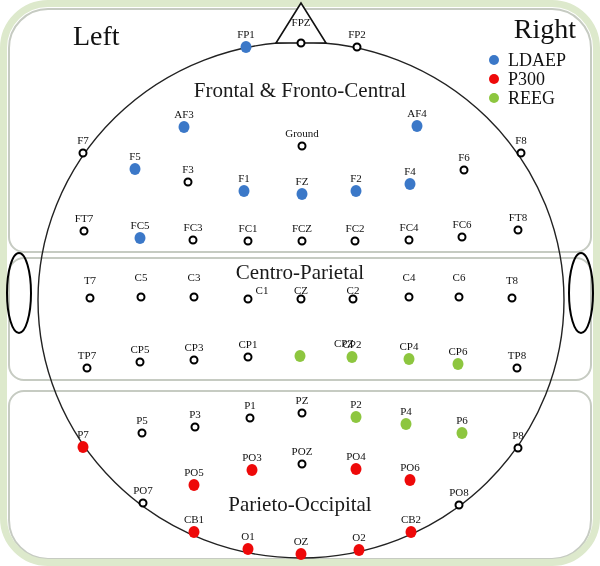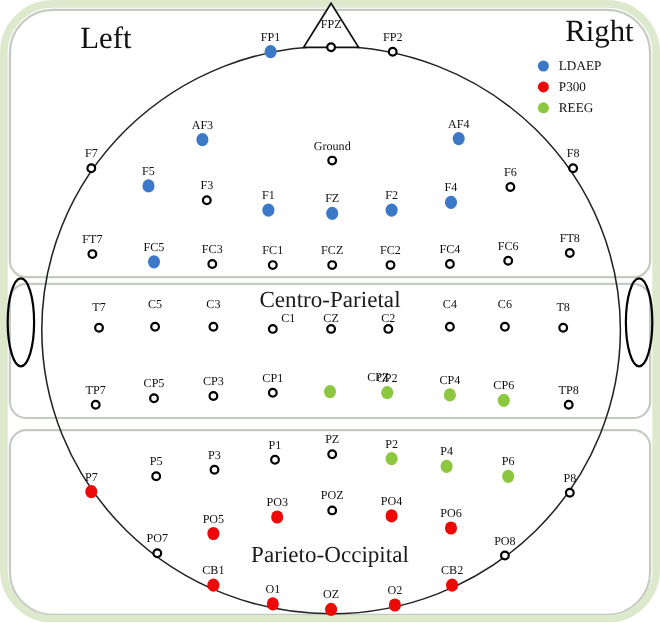--- a/index.html
+++ b/index.html
@@ -21,21 +21,21 @@
   .corner-left  { left:29px; top:20px; }
   .corner-right { right:24px; top:13px; }
   .section-title { position:absolute; left:0; width:100%; text-align:center;
                    font-size:21px; color:#1a1a1a; z-index:5; line-height:1; }
   .title-frontal  { top:80px; }
   .title-centro   { top:262px; }
   .title-parieto  { top:494px; }
   .legend { position:absolute; left:489px; top:50px; z-index:6; }
   .legend-row { display:flex; align-items:center; height:19px; }
   .legend-dot { width:10px; height:10px; border-radius:50%; margin-right:9px; flex:0 0 auto; }
-  .legend-label { font-size:12px; color:#111; line-height:1; }
+  .legend-label { font-size:18px; color:#111; line-height:1; }
   .electrode-layer { position:absolute; left:0; top:0; width:600px; height:566px; z-index:7; }
   .elec { position:absolute; width:0; height:0; }
   .elec .lbl { position:absolute; left:0; transform:translateX(-50%);
                font-size:11px; line-height:1; white-space:nowrap; color:#111; }
   .elec .dot { position:absolute; left:0; top:0; transform:translate(-50%,-50%);
                border-radius:50%; box-sizing:border-box; }
   .dot-none  { width:9px;  height:9px;  background:#fff; border:2.6px solid #000; }
   .dot-color { width:11px; height:12px; }
 </style>
 </head>
@@ -52,20 +52,21 @@
   <svg class="outline-layer" width="600" height="566" viewBox="0 0 600 566">
     <ellipse cx="301" cy="300" rx="263" ry="258" fill="none" stroke="#222" stroke-width="1.4"></ellipse>
     <ellipse cx="19" cy="293" rx="12" ry="40" fill="none" stroke="#000" stroke-width="2"></ellipse>
     <ellipse cx="581" cy="293" rx="12" ry="40" fill="none" stroke="#000" stroke-width="2"></ellipse>
     <polygon points="301,3 276,43 326,43" fill="#fff" stroke="#111" stroke-width="1.6"></polygon>
   </svg>
 
   <div class="corner-label corner-left">Left</div>
   <div class="corner-label corner-right">Right</div>
 
+  <div class="section-title title-frontal">Frontal &amp; Fronto-Central</div>
   <div class="section-title title-parieto">Parieto-Occipital</div>
   <div class="section-title title-centro">Centro-Parietal</div>
 
   <div class="legend">
       <div class="legend-row">
         <span class="legend-dot" style="background: rgb(59, 120, 200);"></span>
         <span class="legend-label">LDAEP</span>
       </div>
       <div class="legend-row">
         <span class="legend-dot" style="background: rgb(238, 9, 9);"></span>

